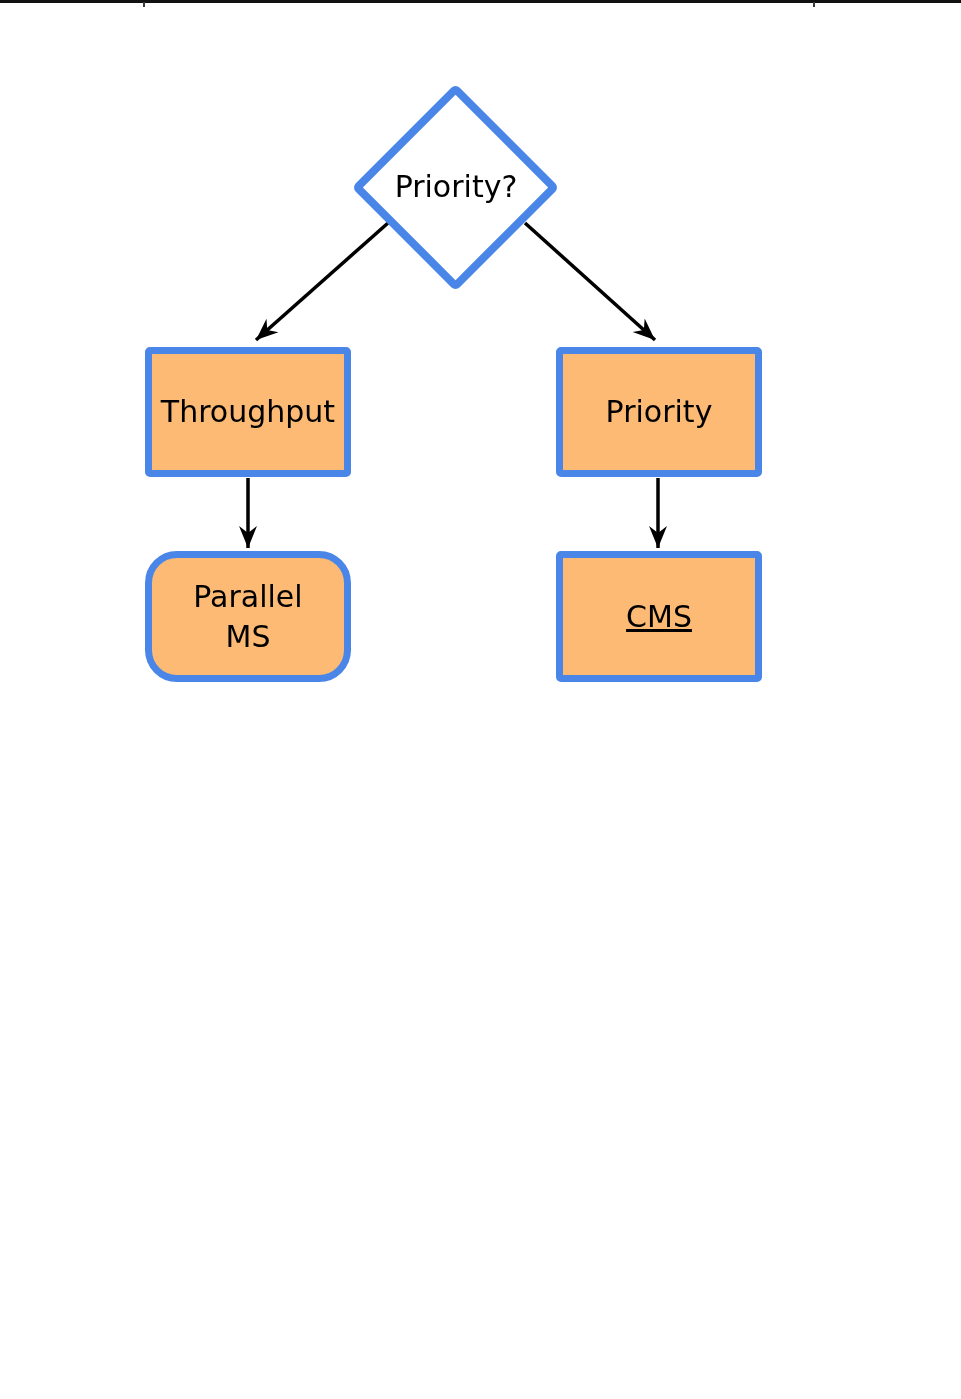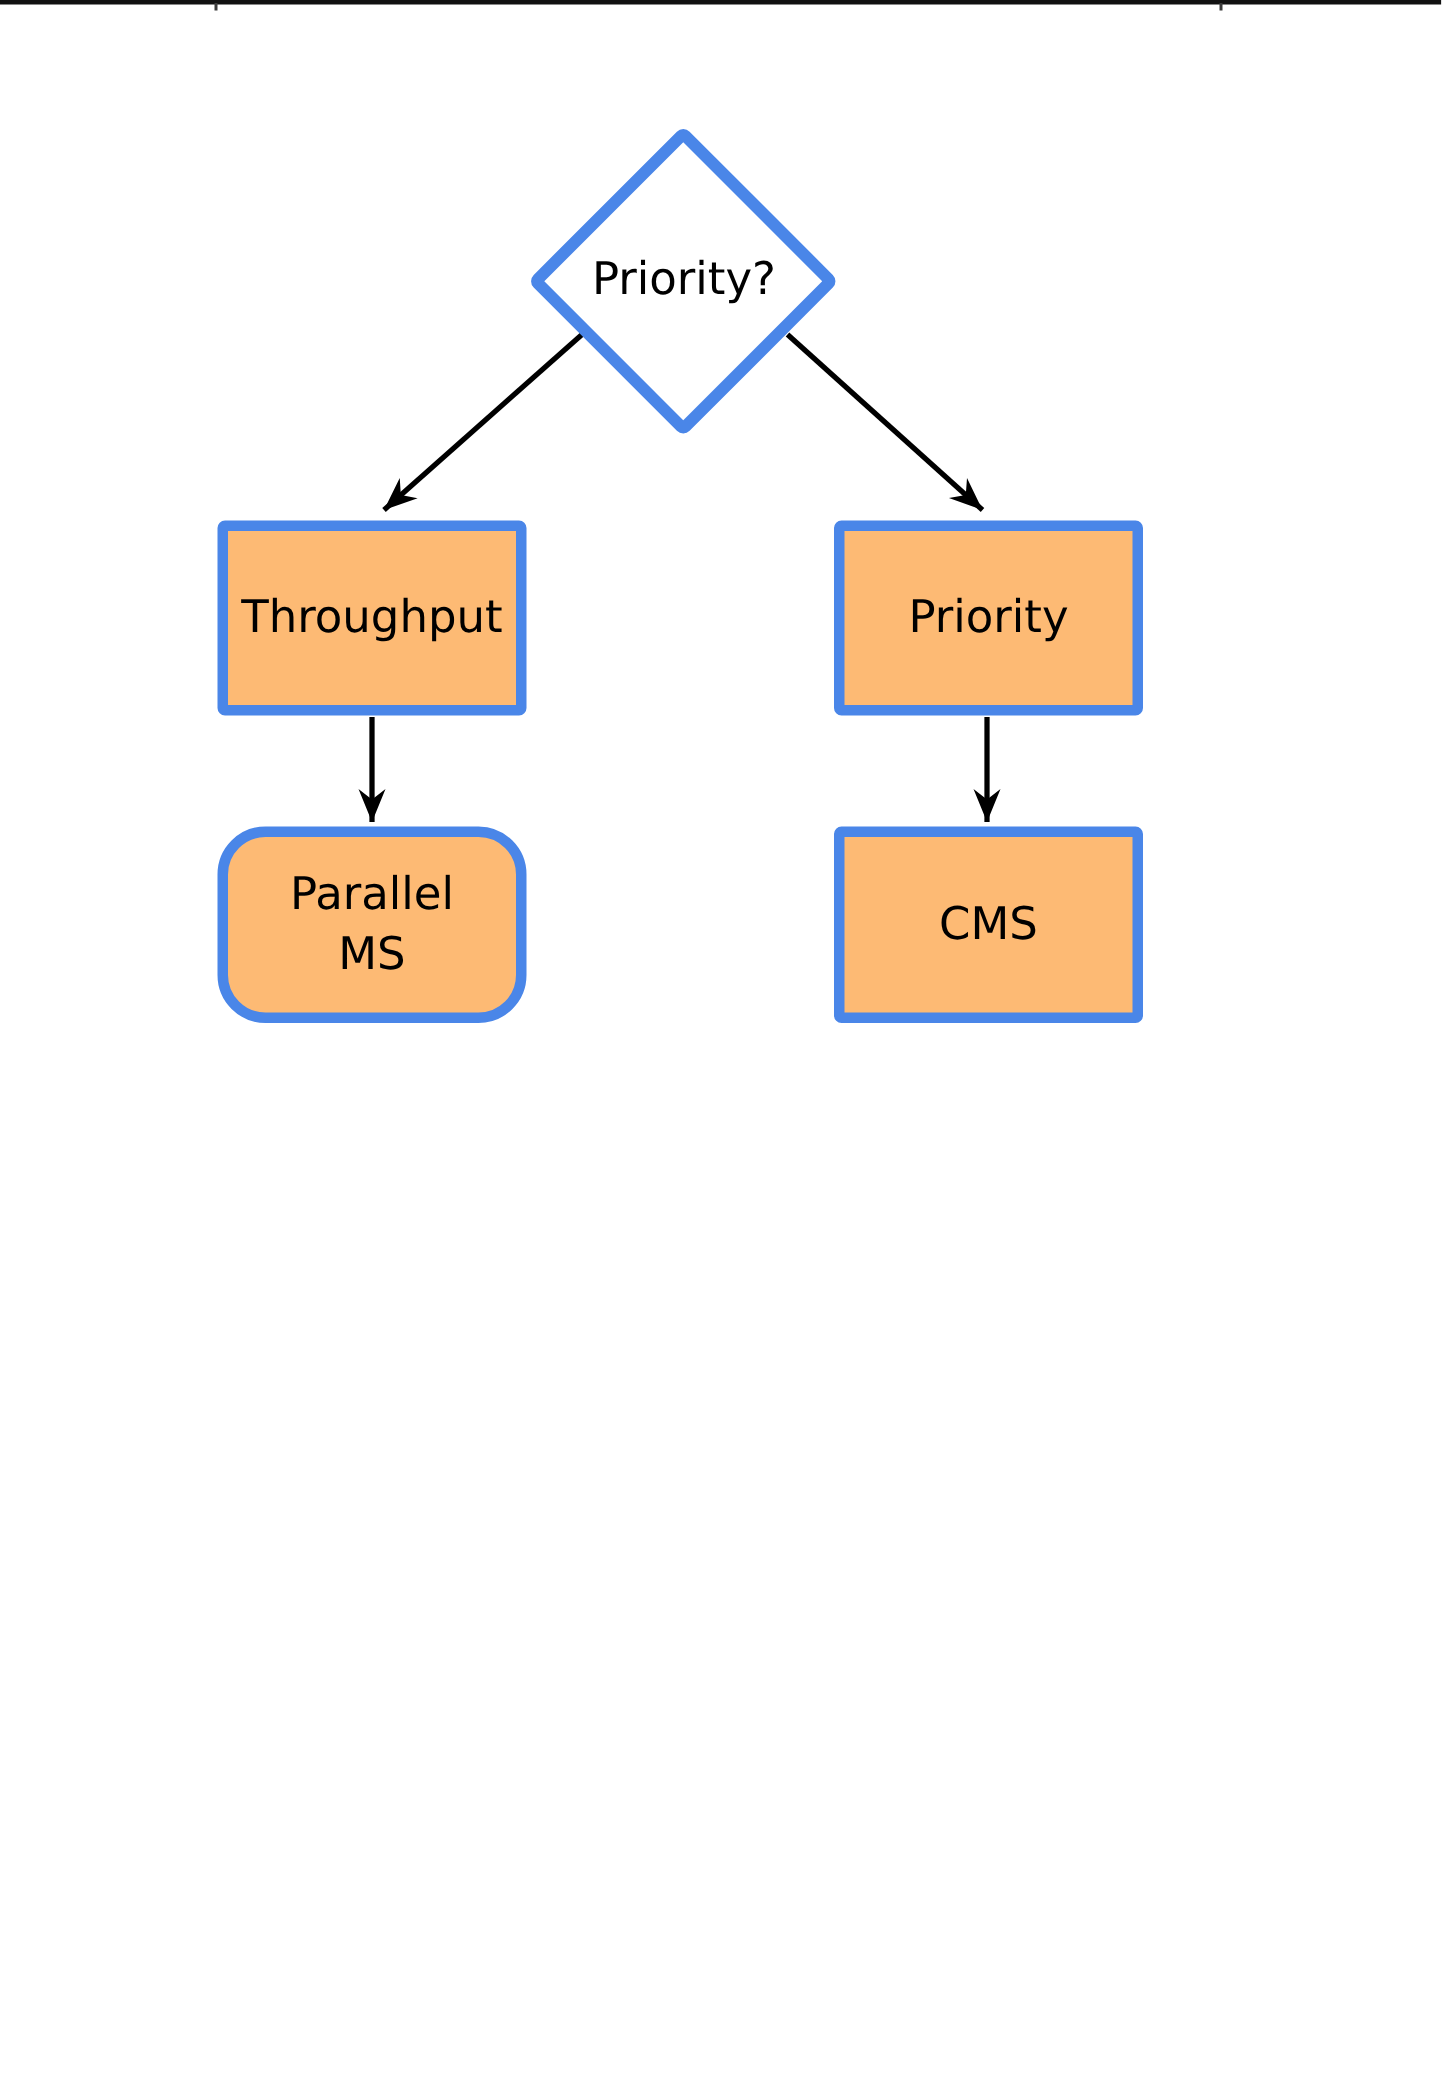--- a/index.html
+++ b/index.html
@@ -71,21 +71,21 @@
     align-items: center;
     justify-content: center;
     font-size: 30px;
     line-height: 40px;
     text-align: center;
     color: var(--text);
   }
   .box-throughput { left: 145px; top: 347px; height: 130px; }
   .box-latency    { left: 556px; top: 347px; height: 130px; }
   .box-parallel   { left: 145px; top: 551px; height: 131px; border-radius: 32px; }
-  .box-cms        { left: 556px; top: 551px; height: 131px; }
+  .box-cms        { left: 556px; top: 551px; height: 131px; text-decoration: underline; }
 </style>
 </head>
 <body>
 
 <div class="page">
 
   <div class="top-rule"></div>
   <div class="rule-tick tick-left"></div>
   <div class="rule-tick tick-right"></div>
 

